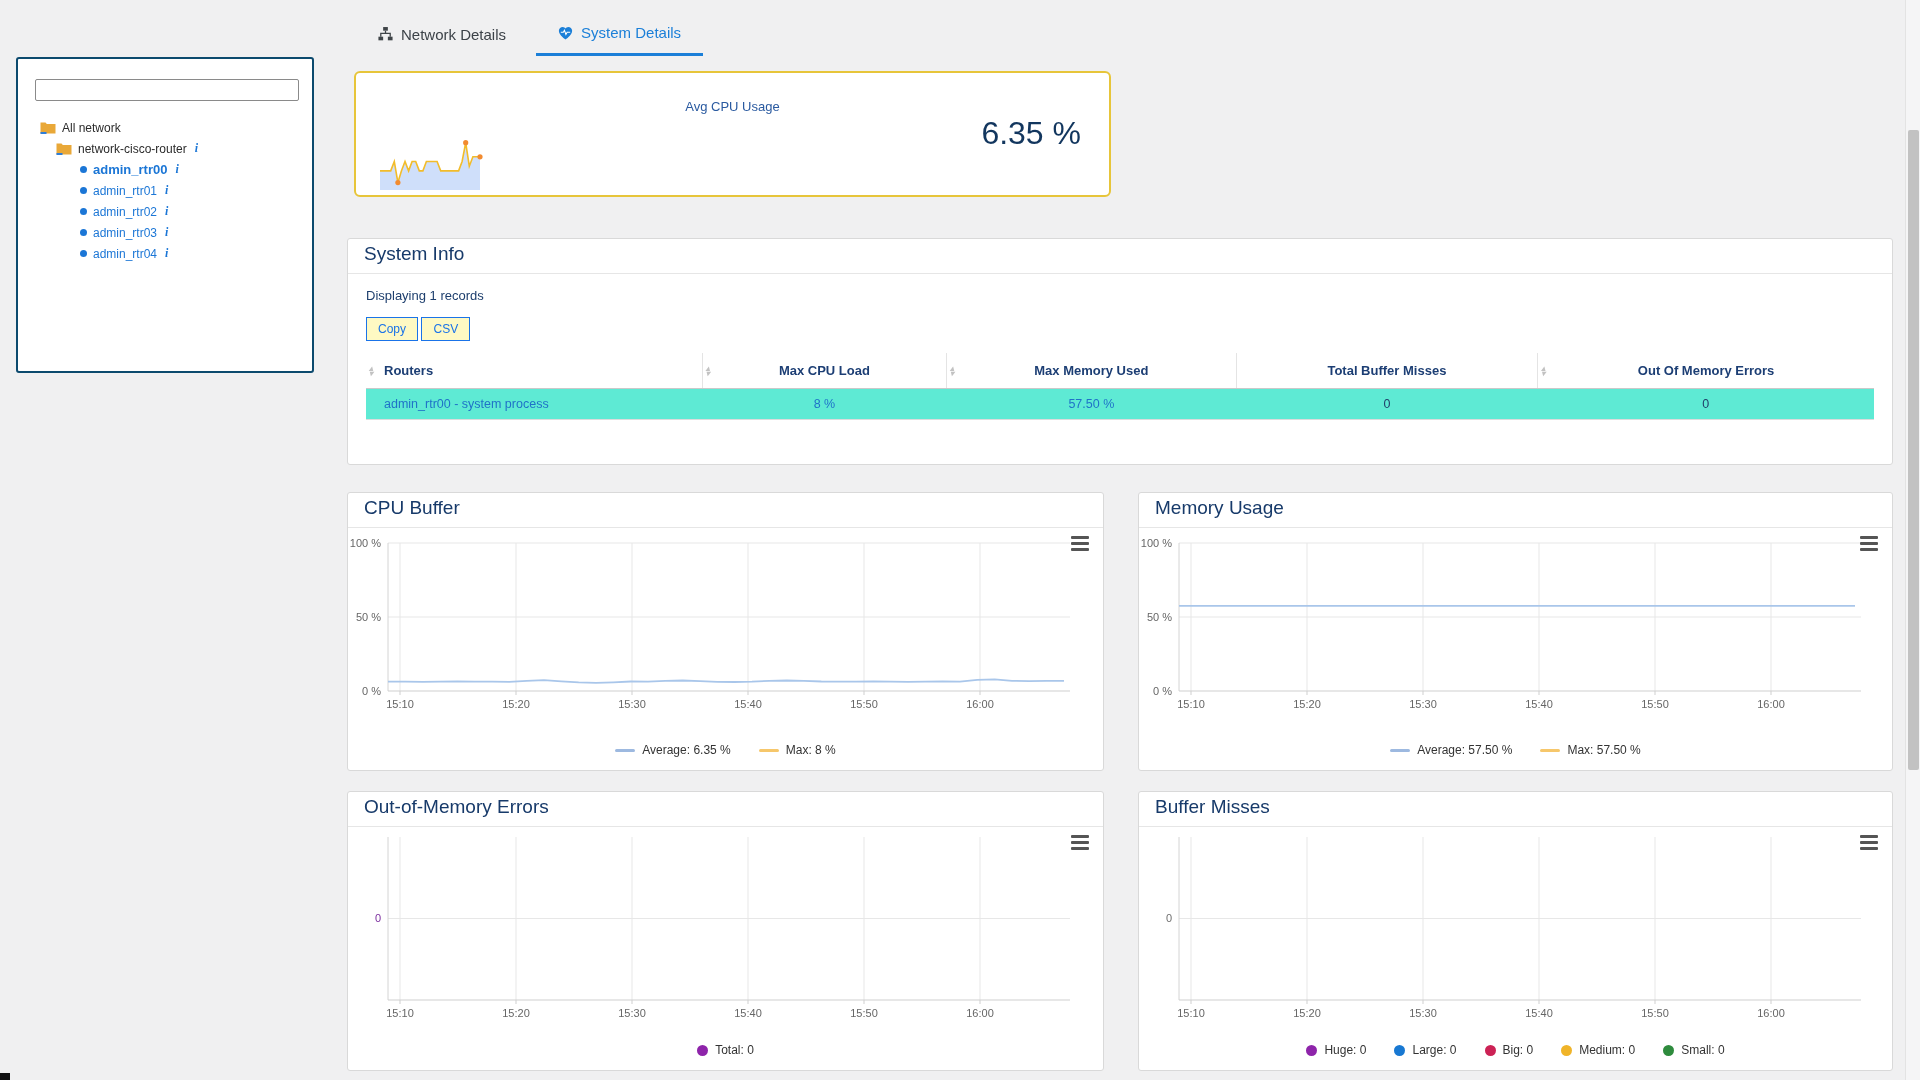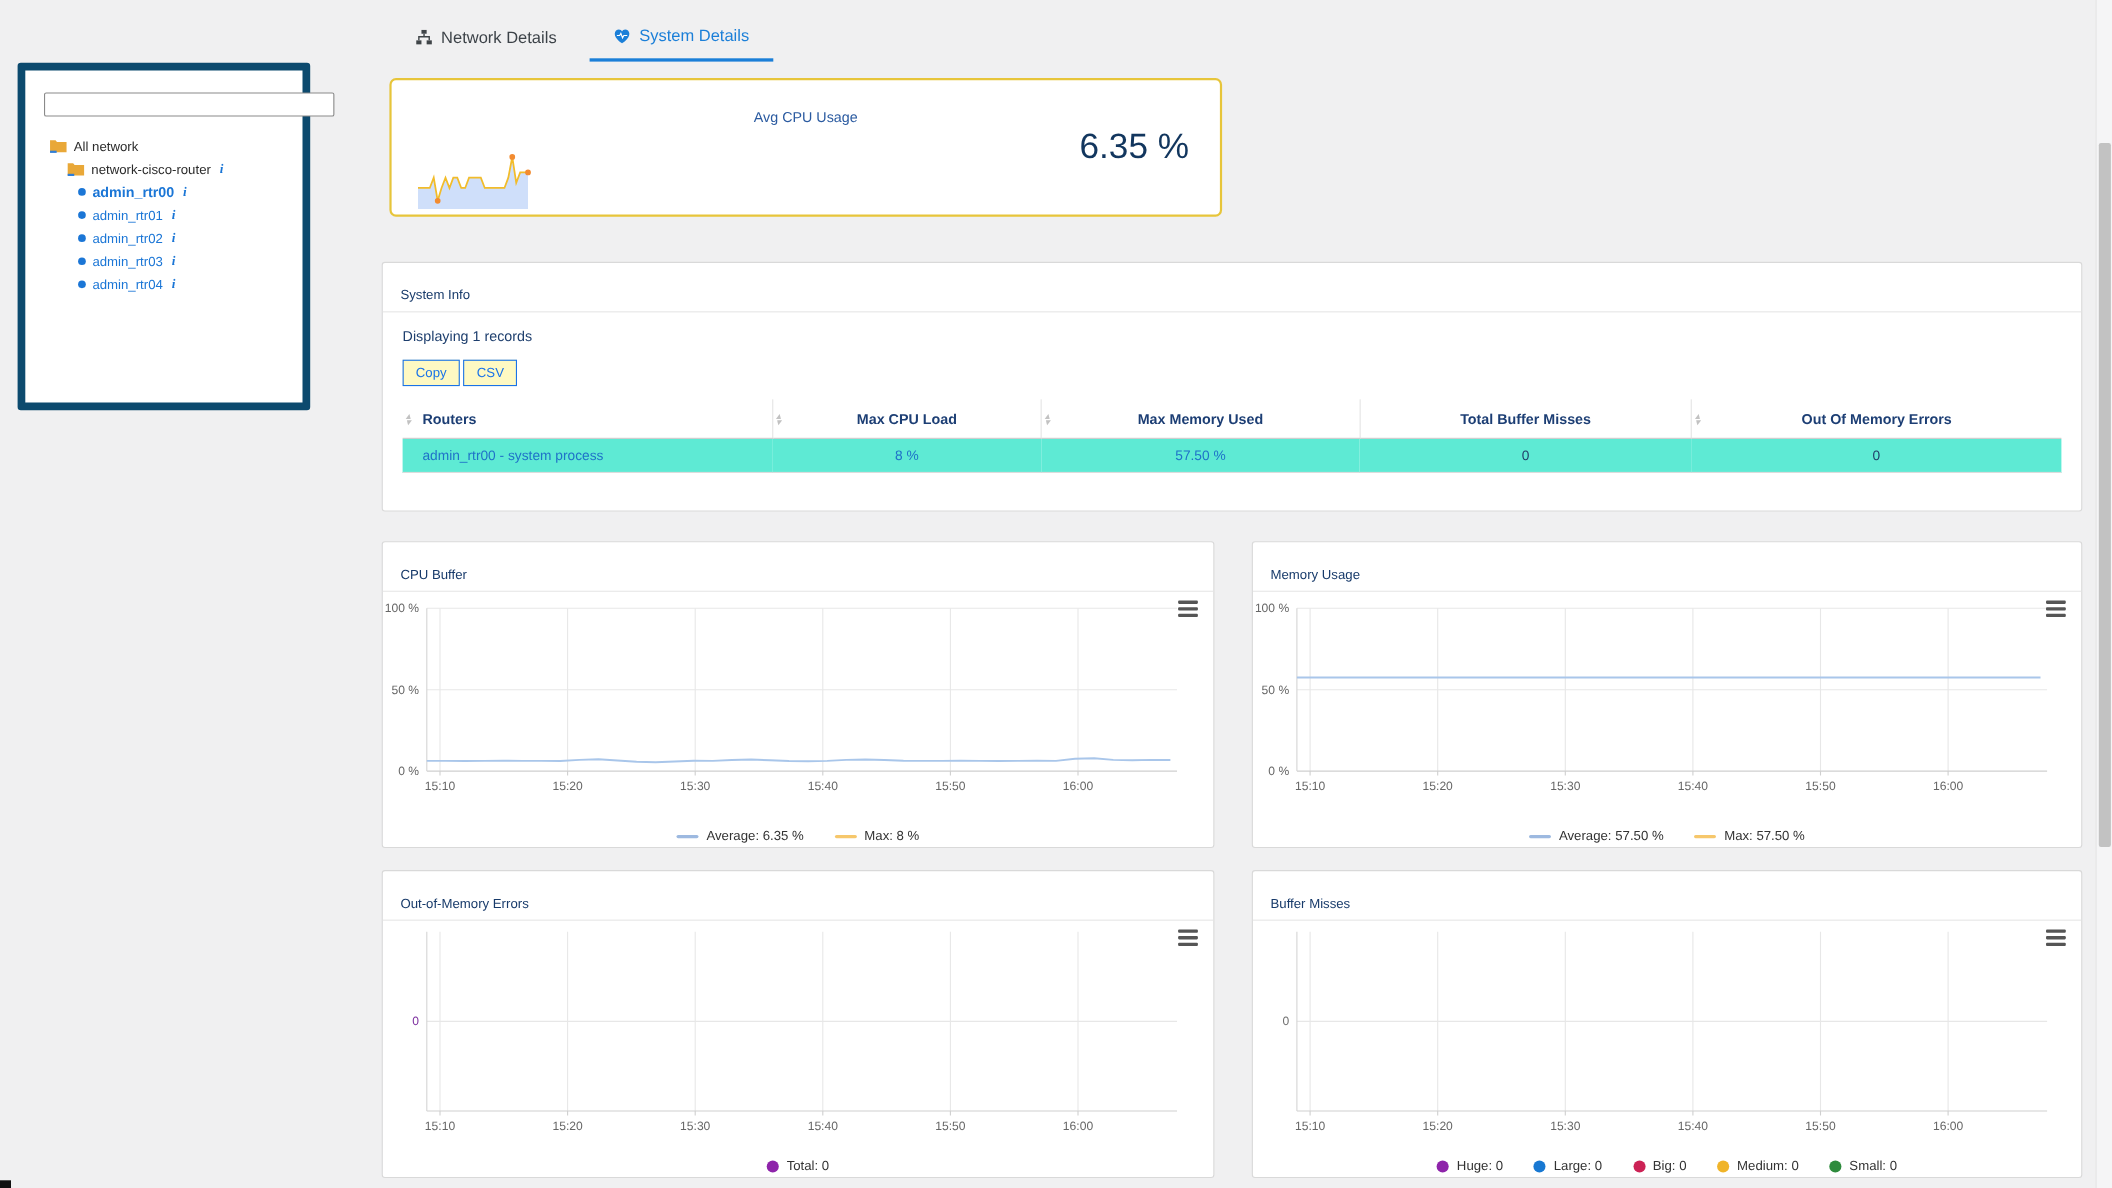--- a/index.html
+++ b/index.html
@@ -7,46 +7,46 @@
   body { font-family:"Liberation Sans", sans-serif; background:#f0f0f1; }
   .canvas { position:relative; width:1920px; height:1080px; background:#f0f0f1; }
 
   
   .tabbar { position:absolute; left:356px; top:12px; height:44px; display:flex; gap:8px; }
   .tab { display:flex; align-items:center; gap:8px; padding:0 22px; height:44px; font-size:15px;
          color:#3c4248; cursor:pointer; }
   .tab.active { color:#1b7fd8; border-bottom:3px solid #1b7fd8; }
 
   
-  .sidebar { position:absolute; left:16px; top:57px; width:266px; height:316px; background:#fff;
-             border:7px solid #0c4a6e; border-radius:3px; }
+  .sidebar { position:absolute; left:16px; top:57px; width:298px; height:316px; background:#fff;
+             border:2px solid #0c4a6e; border-radius:3px; }
   .sidebar input { position:absolute; left:17px; top:20px; width:264px; height:22px;
                    border:1px solid #8a8a8a; border-radius:2px; padding:0 6px; font-size:12px; }
   .tree { position:absolute; left:0; top:60px; width:100%; font-size:12px; color:#2b2b2b; }
   .tree-row { display:flex; align-items:center; gap:6px; height:17px; margin-bottom:4px; cursor:pointer; }
   .tree-root { padding-left:22px; }
   .tree-group { padding-left:38px; }
-  .tree-leaf { padding-left:48px; color:#1b76d6; }
+  .tree-leaf { padding-left:62px; color:#1b76d6; }
   .tree-leaf.selected { font-weight:bold; font-size:13px; }
   .bullet { width:7px; height:7px; border-radius:50%; background:#1b76d6; flex:0 0 auto; }
   .info-i { font-family:"Liberation Serif", serif; font-style:italic; font-weight:bold;
             color:#1b76d6; font-size:12px; margin-left:2px; }
 
   
   .card { position:absolute; top:71px; width:757px; height:126px; background:#fff; border-radius:6px; }
   .card-cpu { left:354px; border:2px solid #e7c53a; }
   .card-mem { left:1129px; border:1px solid #c6d2e0; }
   .card-title { position:absolute; left:0; right:0; top:26px; text-align:center; font-size:13px; color:#2a5aa0; }
   .card-value { position:absolute; right:28px; top:42px; font-size:32px; color:#12365e; }
   .spark { position:absolute; left:22px; bottom:5px; }
   .spark-mem { bottom:52px; }
 
   
   .panel { position:absolute; background:#fff; border:1px solid #d9d9d9; border-radius:3px; }
-  .panel-title { padding:22px 16px 8px; font-size:12px; color:#173a6a; border-bottom:1px solid #e6e6e6; }
+  .panel-title { padding:4px 16px 8px; font-size:19px; color:#173a6a; border-bottom:1px solid #e6e6e6; }
 
   
   .sys-body { padding:14px 18px; }
   .sys-status { font-size:13px; color:#1d3e6d; margin-bottom:14px; }
   .btn-row { margin-bottom:12px; }
   .btn { display:inline-block; border:1px solid #1a73e8; color:#1a73e8; background:#fef9c3;
          font-size:12px; padding:4px 11px; cursor:pointer; }
   .btn + .btn { margin-left:-1px; }
   table { width:100%; border-collapse:collapse; font-size:12.5px; }
   th { position:relative; font-size:13px; color:#1c3e74; font-weight:bold; padding:10px 6px;

